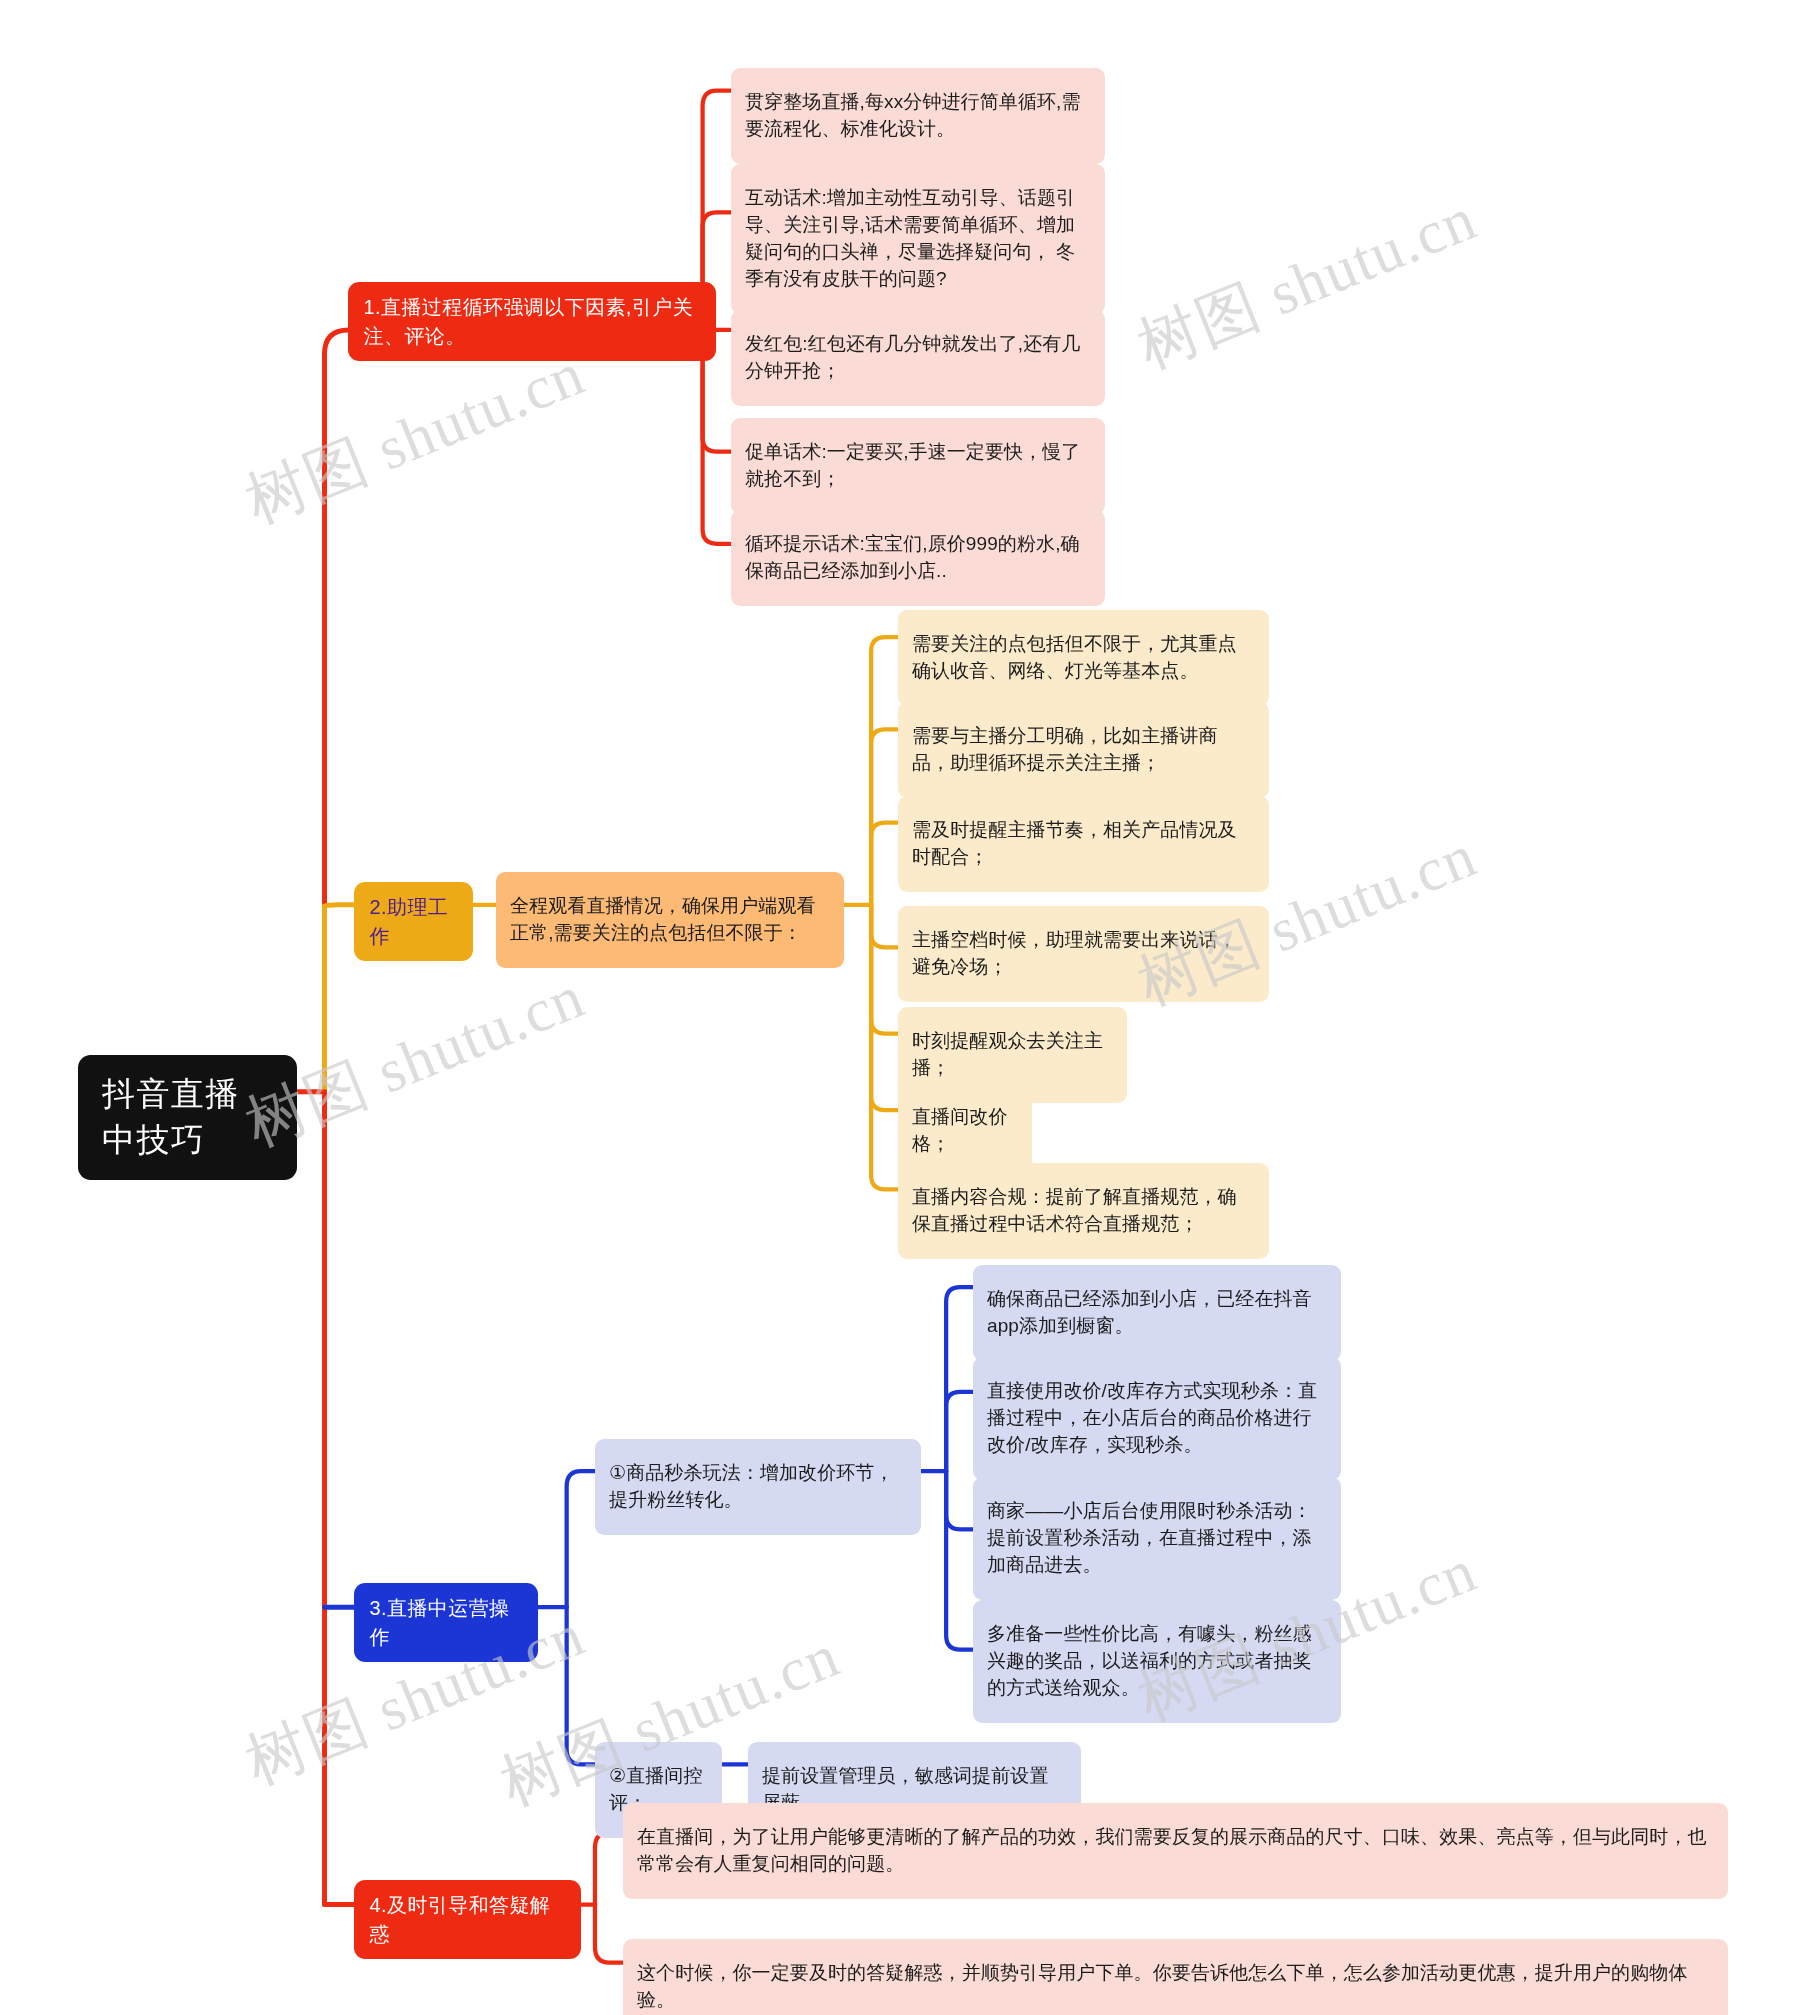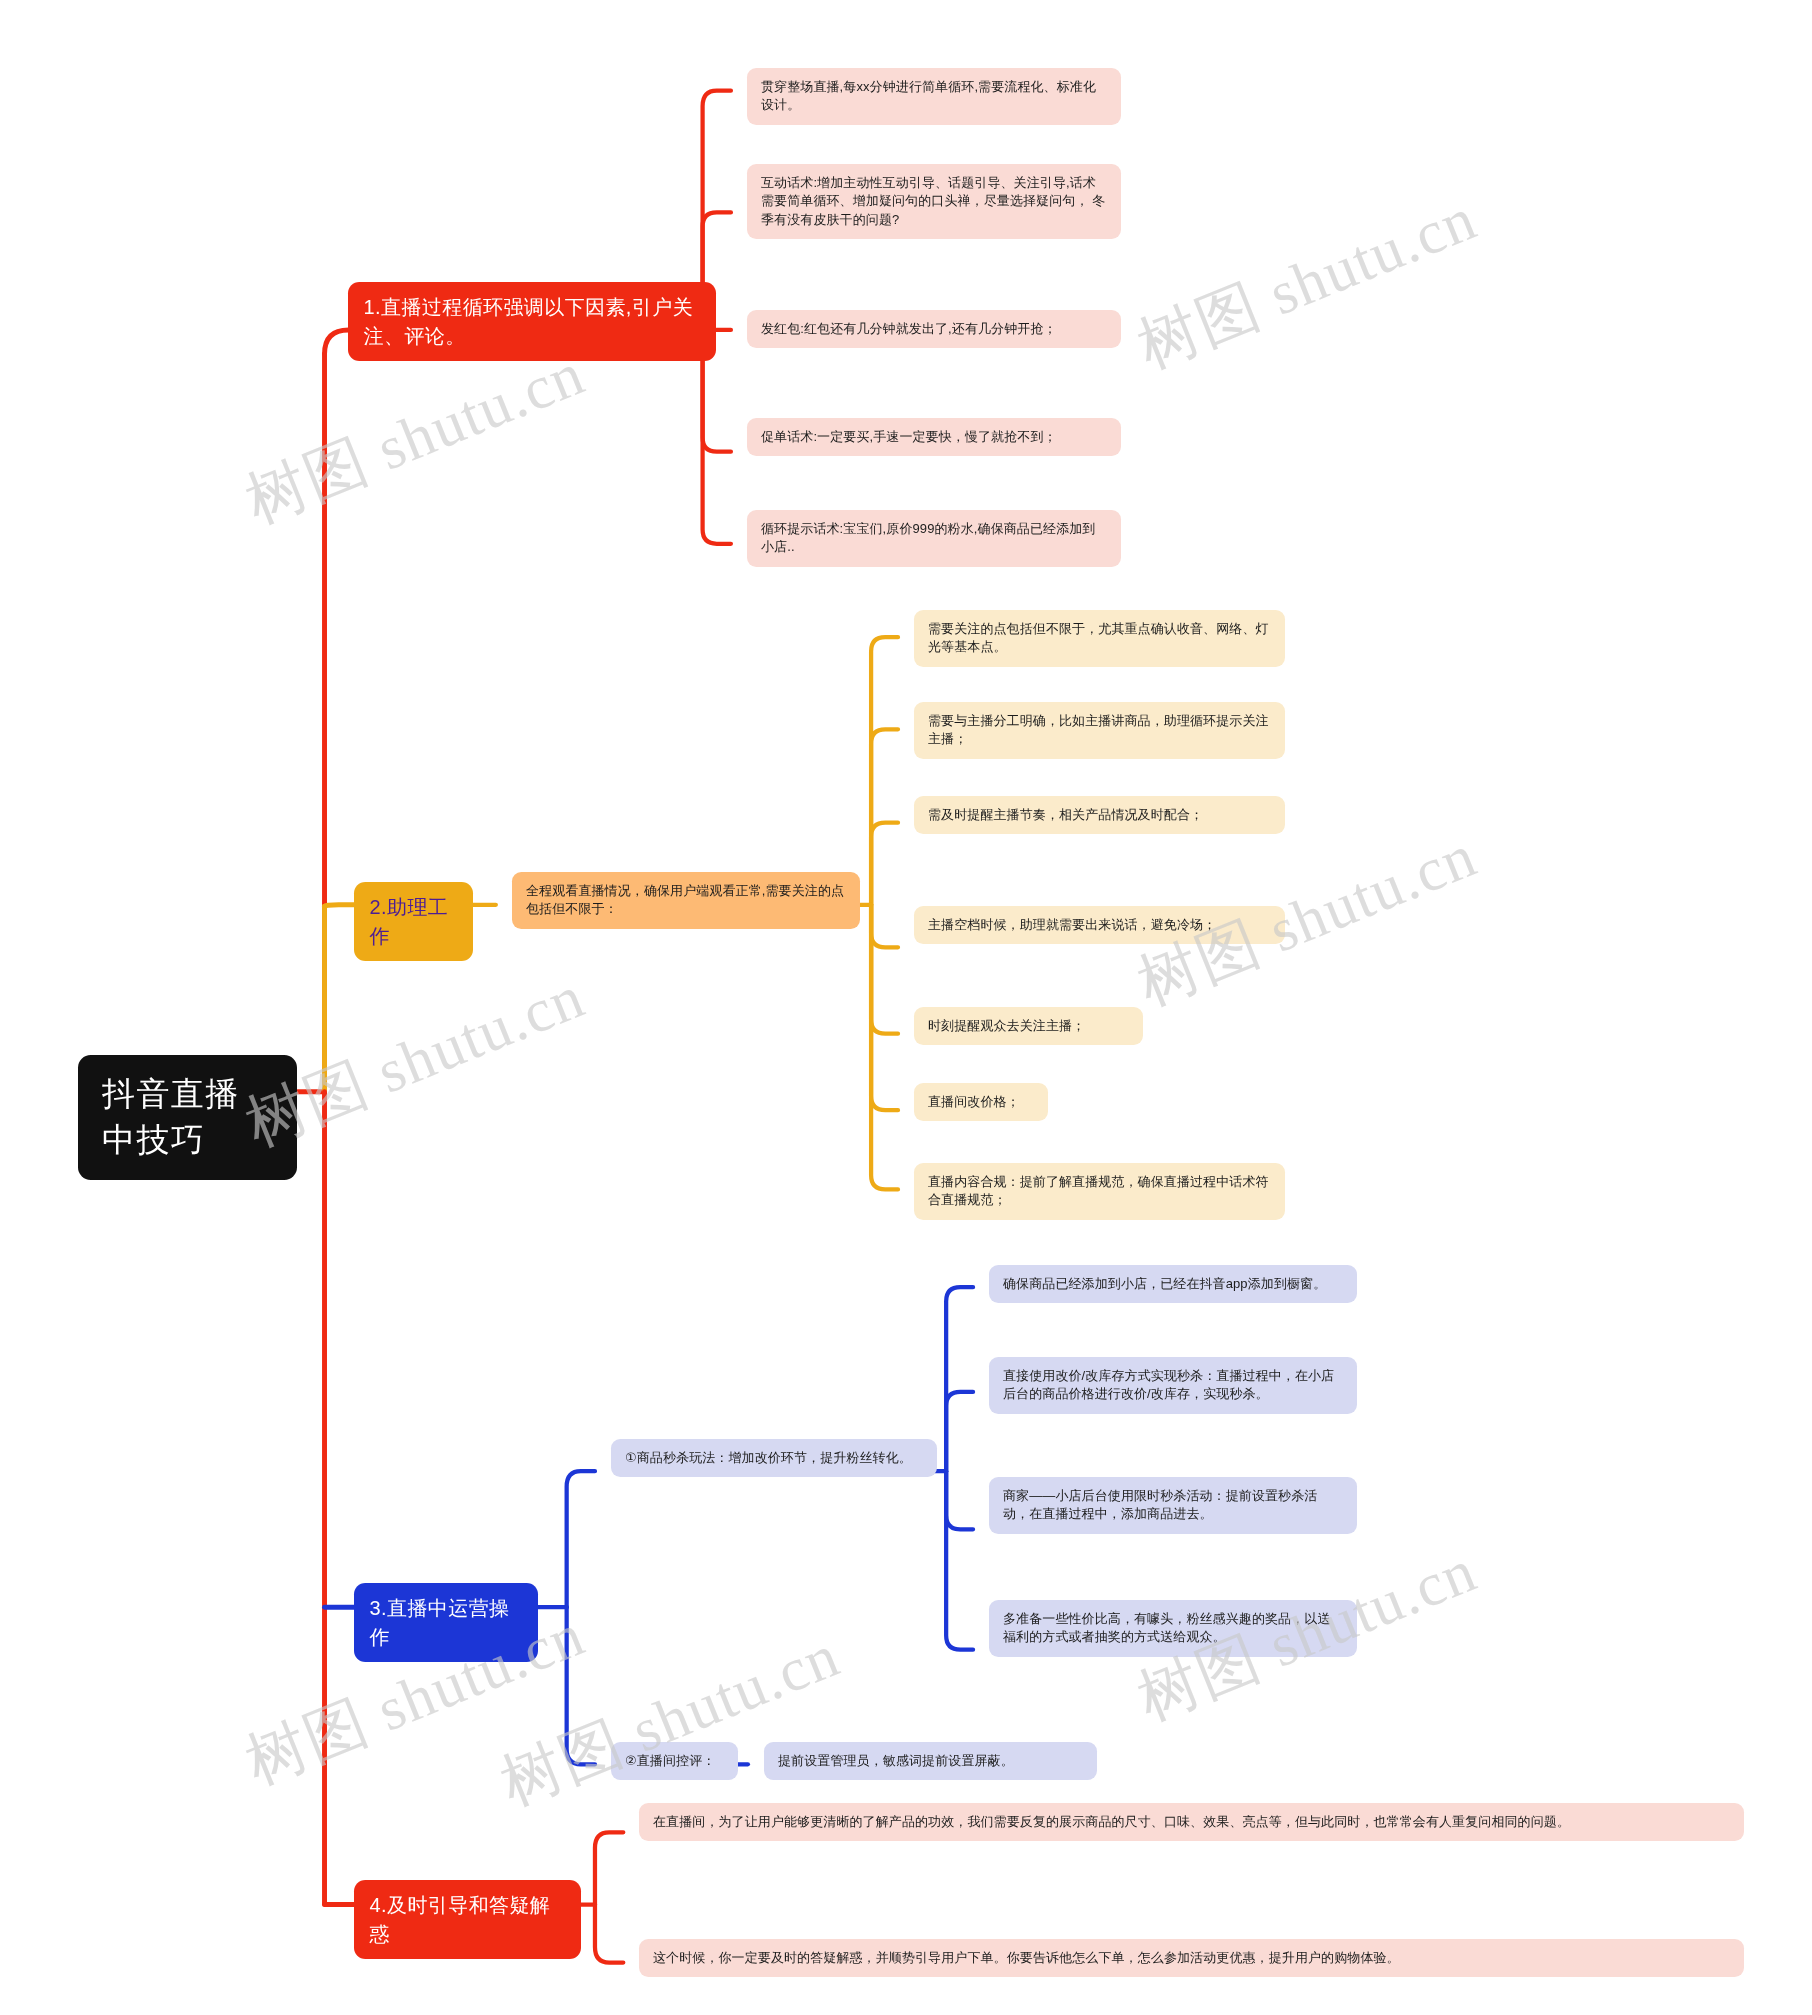--- a/index.html
+++ b/index.html
@@ -49,26 +49,25 @@
     font-size:20px;
     padding:11.3px 15.6px;
     border-radius:11.3px;
     letter-spacing:0.4px;
   }
   .lvl1.red   { background:#ef2a13; }
   .lvl1.amber { background:#eeaa16; color:#4c1d95; }
   .lvl1.blue  { background:#1c36d6; }
 
   .leaf {
-    font-size:13px;
+    font-size:19px;
     color:#1c1c1c;
-    padding:10px 14px;
+    padding:21px 14px;
     border-radius:9.2px;
     letter-spacing:0.1px;
-    margin-left:16px;
   }
   .leaf.pink   { background:#fadbd5; }
   .leaf.cream  { background:#fbebcb; }
   .leaf.cream2 { background:#fdba74; }
   .leaf.lilac  { background:#d6d9f2; }
 </style>
 </head>
 <body>
 
 <div id="canvas">

